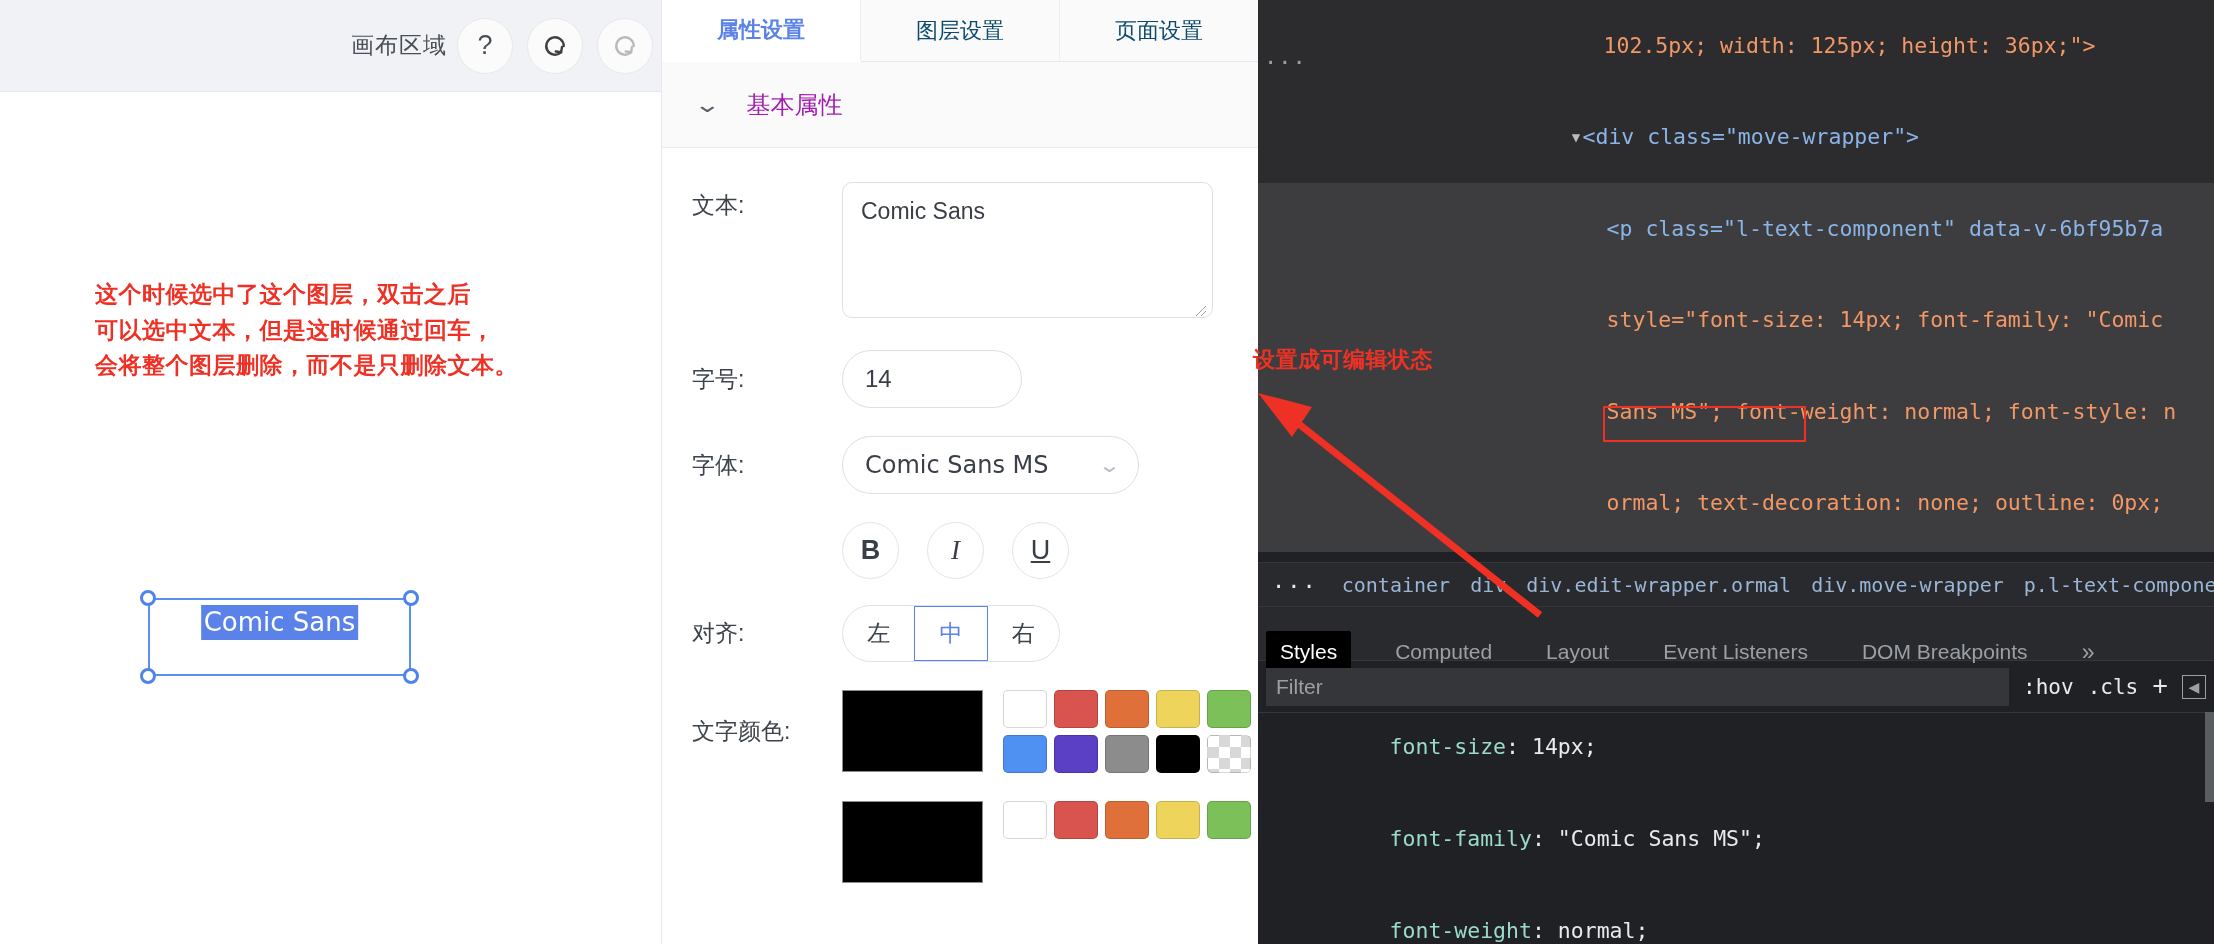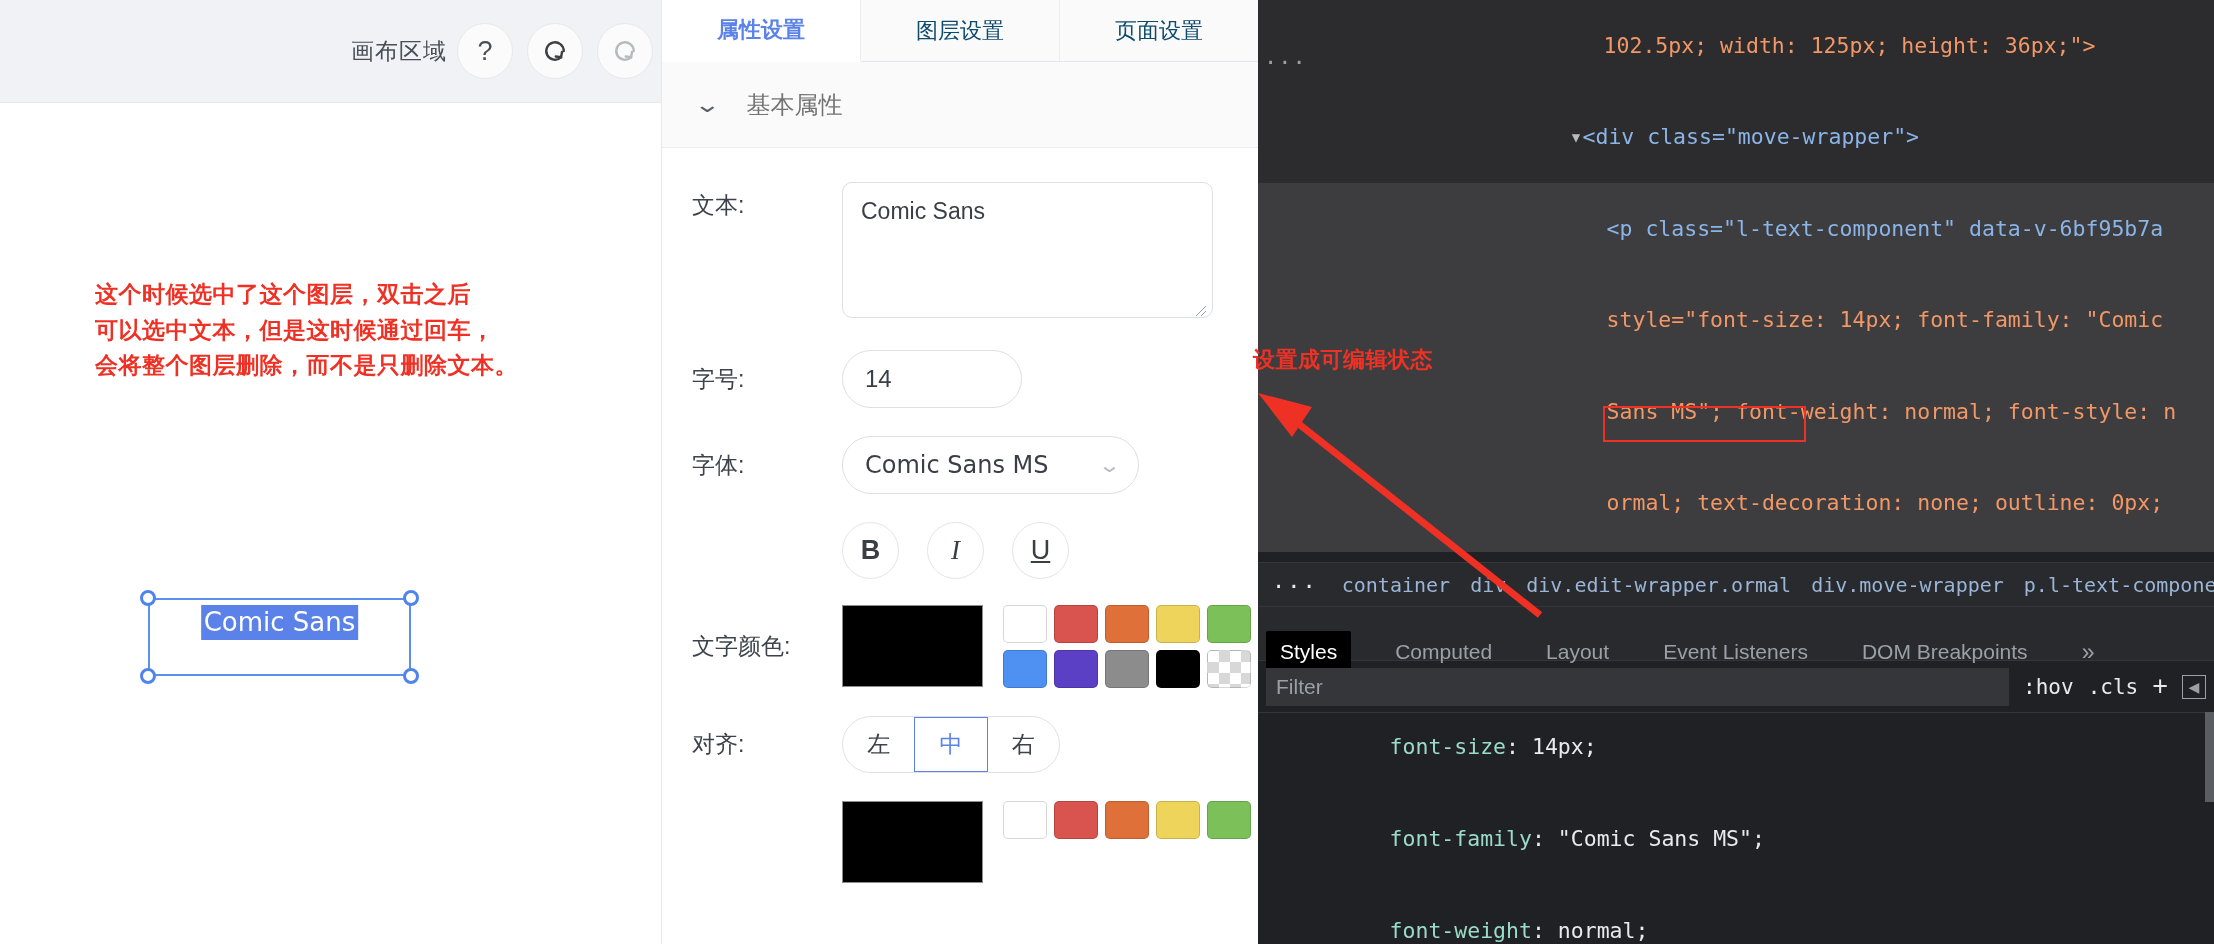--- a/index.html
+++ b/index.html
@@ -12,21 +12,21 @@
   #app { position: relative; width: 2214px; height: 944px; display: flex; }
 
   
   .canvas-col {
     width: 661px; height: 944px;
     position: relative;
     background: #ffffff;
     flex: 0 0 661px;
   }
   .canvas-topbar {
-    height: 103px;
+    height: 92px;
     background: #f0f2f5;
     border-bottom: 1px solid #e4e7ed;
     display: flex;
     align-items: center;
     justify-content: flex-end;
     padding-right: 8px;
     gap: 14px;
   }
   .canvas-area-label {
     font-size: 23px;
@@ -130,21 +130,21 @@
     display: flex; align-items: center;
     padding-left: 36px;
     gap: 30px;
     flex: 0 0 86px;
   }
   .chev {
     font-size: 22px; color: #5a6068;
     transform: scaleX(1.5);
     display: inline-block;
   }
-  .section-title { font-size: 24px; color: #737373; }
+  .section-title { font-size: 24px; color: #a21caf; }
 
   .form {
     padding: 34px 0 8px 0;
     overflow: hidden;
     flex: 1 1 auto;
   }
   .row {
     display: flex;
     align-items: flex-start;
     margin-bottom: 28px;
@@ -527,20 +527,31 @@
           </div>
         </div>
       </div>
 
       <div class="fmt-row">
         <div class="fmt-btn b">B</div>
         <div class="fmt-btn i">I</div>
         <div class="fmt-btn u">U</div>
       </div>
 
+
+      <div class="row center-lbl">
+        <div class="lbl">对齐:</div>
+        <div class="ctl">
+          <div class="seg">
+            <div class="seg-item">左</div>
+            <div class="seg-item active">中</div>
+            <div class="seg-item">右</div>
+          </div>
+        </div>
+      </div>
 
       <div class="row center-lbl">
         <div class="lbl">文字颜色:</div>
         <div class="ctl">
           <div class="color-row">
             <div class="color-big"></div>
             <div class="swatches">
               <div class="sw" style="background:#ffffff"></div>
               <div class="sw" style="background:#d9534f"></div>
               <div class="sw" style="background:#e0703a"></div>
@@ -549,31 +560,20 @@
               <div class="sw" style="background:#4e91f2"></div>
               <div class="sw" style="background:#5b3fc4"></div>
               <div class="sw" style="background:#8c8c8c"></div>
               <div class="sw" style="background:#000000"></div>
               <div class="sw transparent"></div>
             </div>
           </div>
         </div>
       </div>
 
-      <div class="row center-lbl">
-        <div class="lbl">对齐:</div>
-        <div class="ctl">
-          <div class="seg">
-            <div class="seg-item">左</div>
-            <div class="seg-item active">中</div>
-            <div class="seg-item">右</div>
-          </div>
-        </div>
-      </div>
-
       <div class="row center-lbl row-clip">
         <div class="lbl"></div>
         <div class="ctl">
           <div class="color-row">
             <div class="color-big"></div>
             <div class="swatches">
               <div class="sw" style="background:#ffffff"></div>
               <div class="sw" style="background:#d9534f"></div>
               <div class="sw" style="background:#e0703a"></div>
               <div class="sw" style="background:#efd45c"></div>

